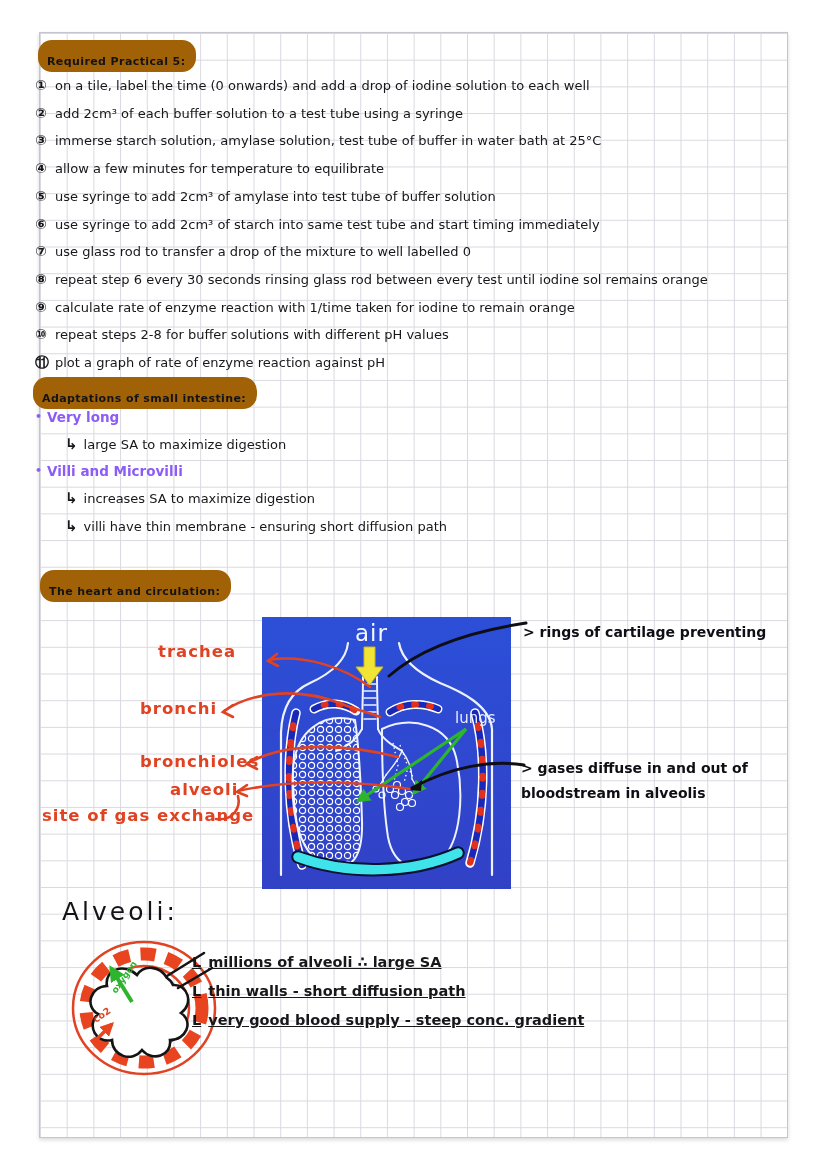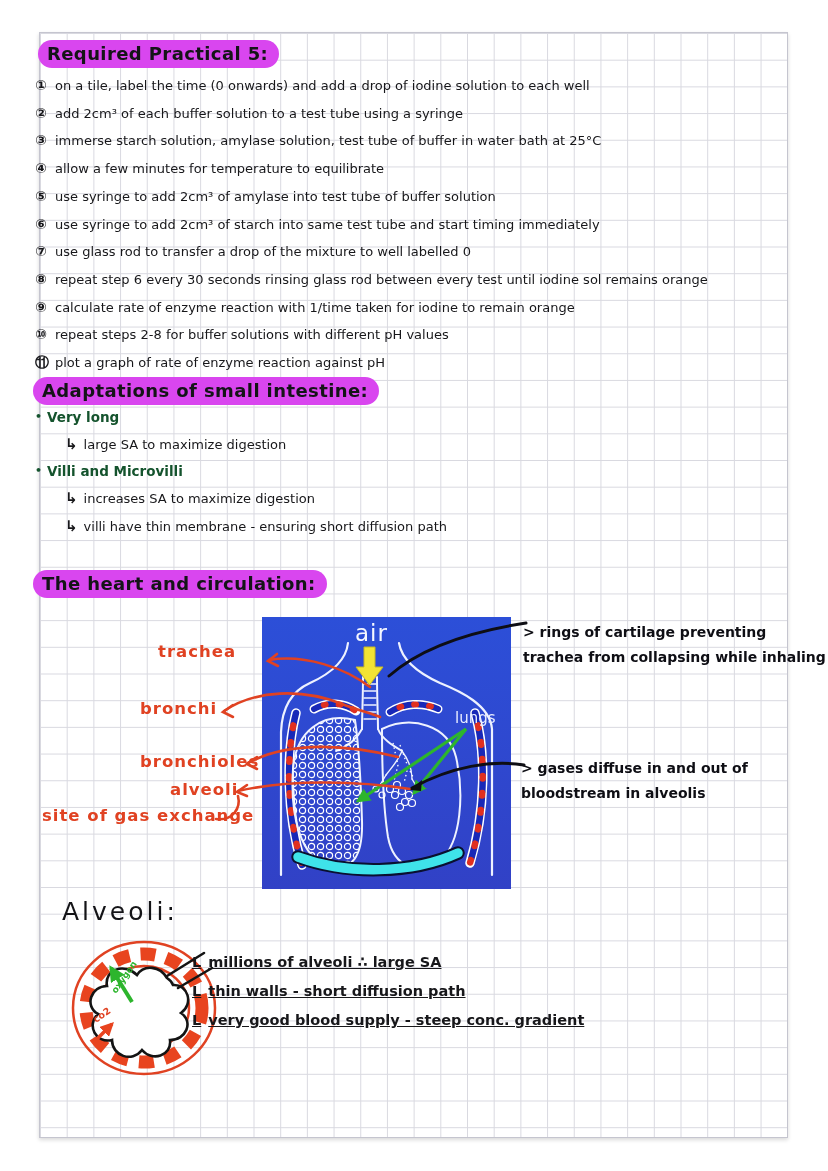--- a/index.html
+++ b/index.html
@@ -4,26 +4,26 @@
 <style>
   html,body{margin:0;padding:0;background:#ffffff;}
   .page{position:relative;width:828px;height:1171px;background:#ffffff;overflow:hidden;
         font-family:"DejaVu Sans",sans-serif;color:#17171a;}
   .sheet{position:absolute;left:39px;top:32px;width:747px;height:1104px;background:#fff;
         background-image:linear-gradient(to right,#d9d9e0 1px,transparent 1px),
                          linear-gradient(to bottom,#d9d9e0 1px,transparent 1px);
         background-size:26.7px 26.7px;border:1px solid #c5c5cf;
         box-shadow:0 2px 4px rgba(0,0,0,.15);z-index:1;}
   .abs{position:absolute;z-index:3;}
-  .pill{display:inline-block;background:#d946ef;border-radius:14px;padding:3px 11px 4px 9px;
-        font-size:18px;font-weight:700;letter-spacing:.4px;color:#141417;white-space:nowrap;}
+  .pill{display:inline-block;background:#a16207;border-radius:14px;padding:15px 11px 4px 9px;
+        font-size:11px;font-weight:700;letter-spacing:.4px;color:#141417;white-space:nowrap;}
   .steps{line-height:26.7px;font-size:13px;white-space:nowrap;font-weight:500;}
   .step .num{display:inline-block;width:17px;font-size:14px;margin-right:3px;font-weight:700;}
   .ilist{line-height:26.7px;font-size:13px;white-space:nowrap;font-weight:500;}
-  .imain{color:#14532d;font-weight:700;font-size:13.5px;}
+  .imain{color:#8b5cf6;font-weight:700;font-size:13.5px;}
   .imain .mk{margin-right:5px;font-size:11px;vertical-align:2px;}
   .isub{padding-left:30px;}
   .isub .mk{color:#17171a;font-size:15px;font-weight:700;margin-right:6px;}
   .diagram{position:absolute;left:40px;top:610px;width:748px;height:292px;z-index:2;}
   .rlabel{position:absolute;color:#e04222;font-weight:700;font-size:16.5px;letter-spacing:1px;
         white-space:nowrap;z-index:4;}
   .bnote{position:absolute;color:#0e0e14;font-weight:600;font-size:14px;line-height:25px;
         white-space:nowrap;z-index:4;}
   .overlay{position:absolute;left:0;top:0;z-index:6;pointer-events:none;}
   .lungimg{position:absolute;left:222px;top:7px;z-index:3;}
@@ -62,21 +62,21 @@
   </div>
 
   <div class="abs ilist" style="left:35px;top:404px;">
     <div class="imain"><span class="mk">•</span><span>Very long</span></div>
     <div class="isub"><span class="mk">↳</span><span>large SA to maximize digestion</span></div>
     <div class="imain"><span class="mk">•</span><span>Villi and Microvilli</span></div>
     <div class="isub"><span class="mk">↳</span><span>increases SA to maximize digestion</span></div>
     <div class="isub"><span class="mk">↳</span><span>villi have thin membrane - ensuring short diffusion path</span></div>
   </div>
 
-  <div class="abs" style="left:33px;top:570px;">
+  <div class="abs" style="left:40px;top:570px;">
     <span class="pill">The heart and circulation:</span>
   </div>
 
   <div class="diagram">
 
     <svg class="lungimg" width="249" height="272" viewBox="0 0 249 272">
       <defs>
         <linearGradient id="bgGrad" x1="0" y1="0" x2="0" y2="1">
           <stop offset="0" stop-color="#2c4fd8"></stop>
             <stop offset="1" stop-color="#3141c6"></stop>
@@ -164,21 +164,20 @@
     </svg>
 
     <div class="rlabel" style="left:118px;top:32px;text-align:right;">trachea</div>
     <div class="rlabel" style="left:100px;top:89px;">bronchi</div>
     <div class="rlabel" style="left:100px;top:142px;">bronchioles</div>
     <div class="rlabel" style="left:130px;top:170px;">alveoli</div>
     <div class="rlabel" style="left:2px;top:196px;">site of gas exchange</div>
 
     <div class="bnote" style="left:483px;top:10px;">
       <div>&gt; rings of cartilage preventing</div>
-      <div>trachea from collapsing while inhaling</div>
     </div>
     <div class="bnote" style="left:481px;top:146px;">
       <div>&gt; gases diffuse in and out of</div>
       <div>bloodstream in alveolis</div>
     </div>
 
     <svg class="overlay" width="748" height="292" viewBox="0 0 748 292">
       <g stroke="#e04222" stroke-width="2.6" fill="none" stroke-linecap="round">
         <path d="M229,50 C265,44 305,58 330,77"></path>
         <path d="M237,44 L228,51 L238,56"></path>

